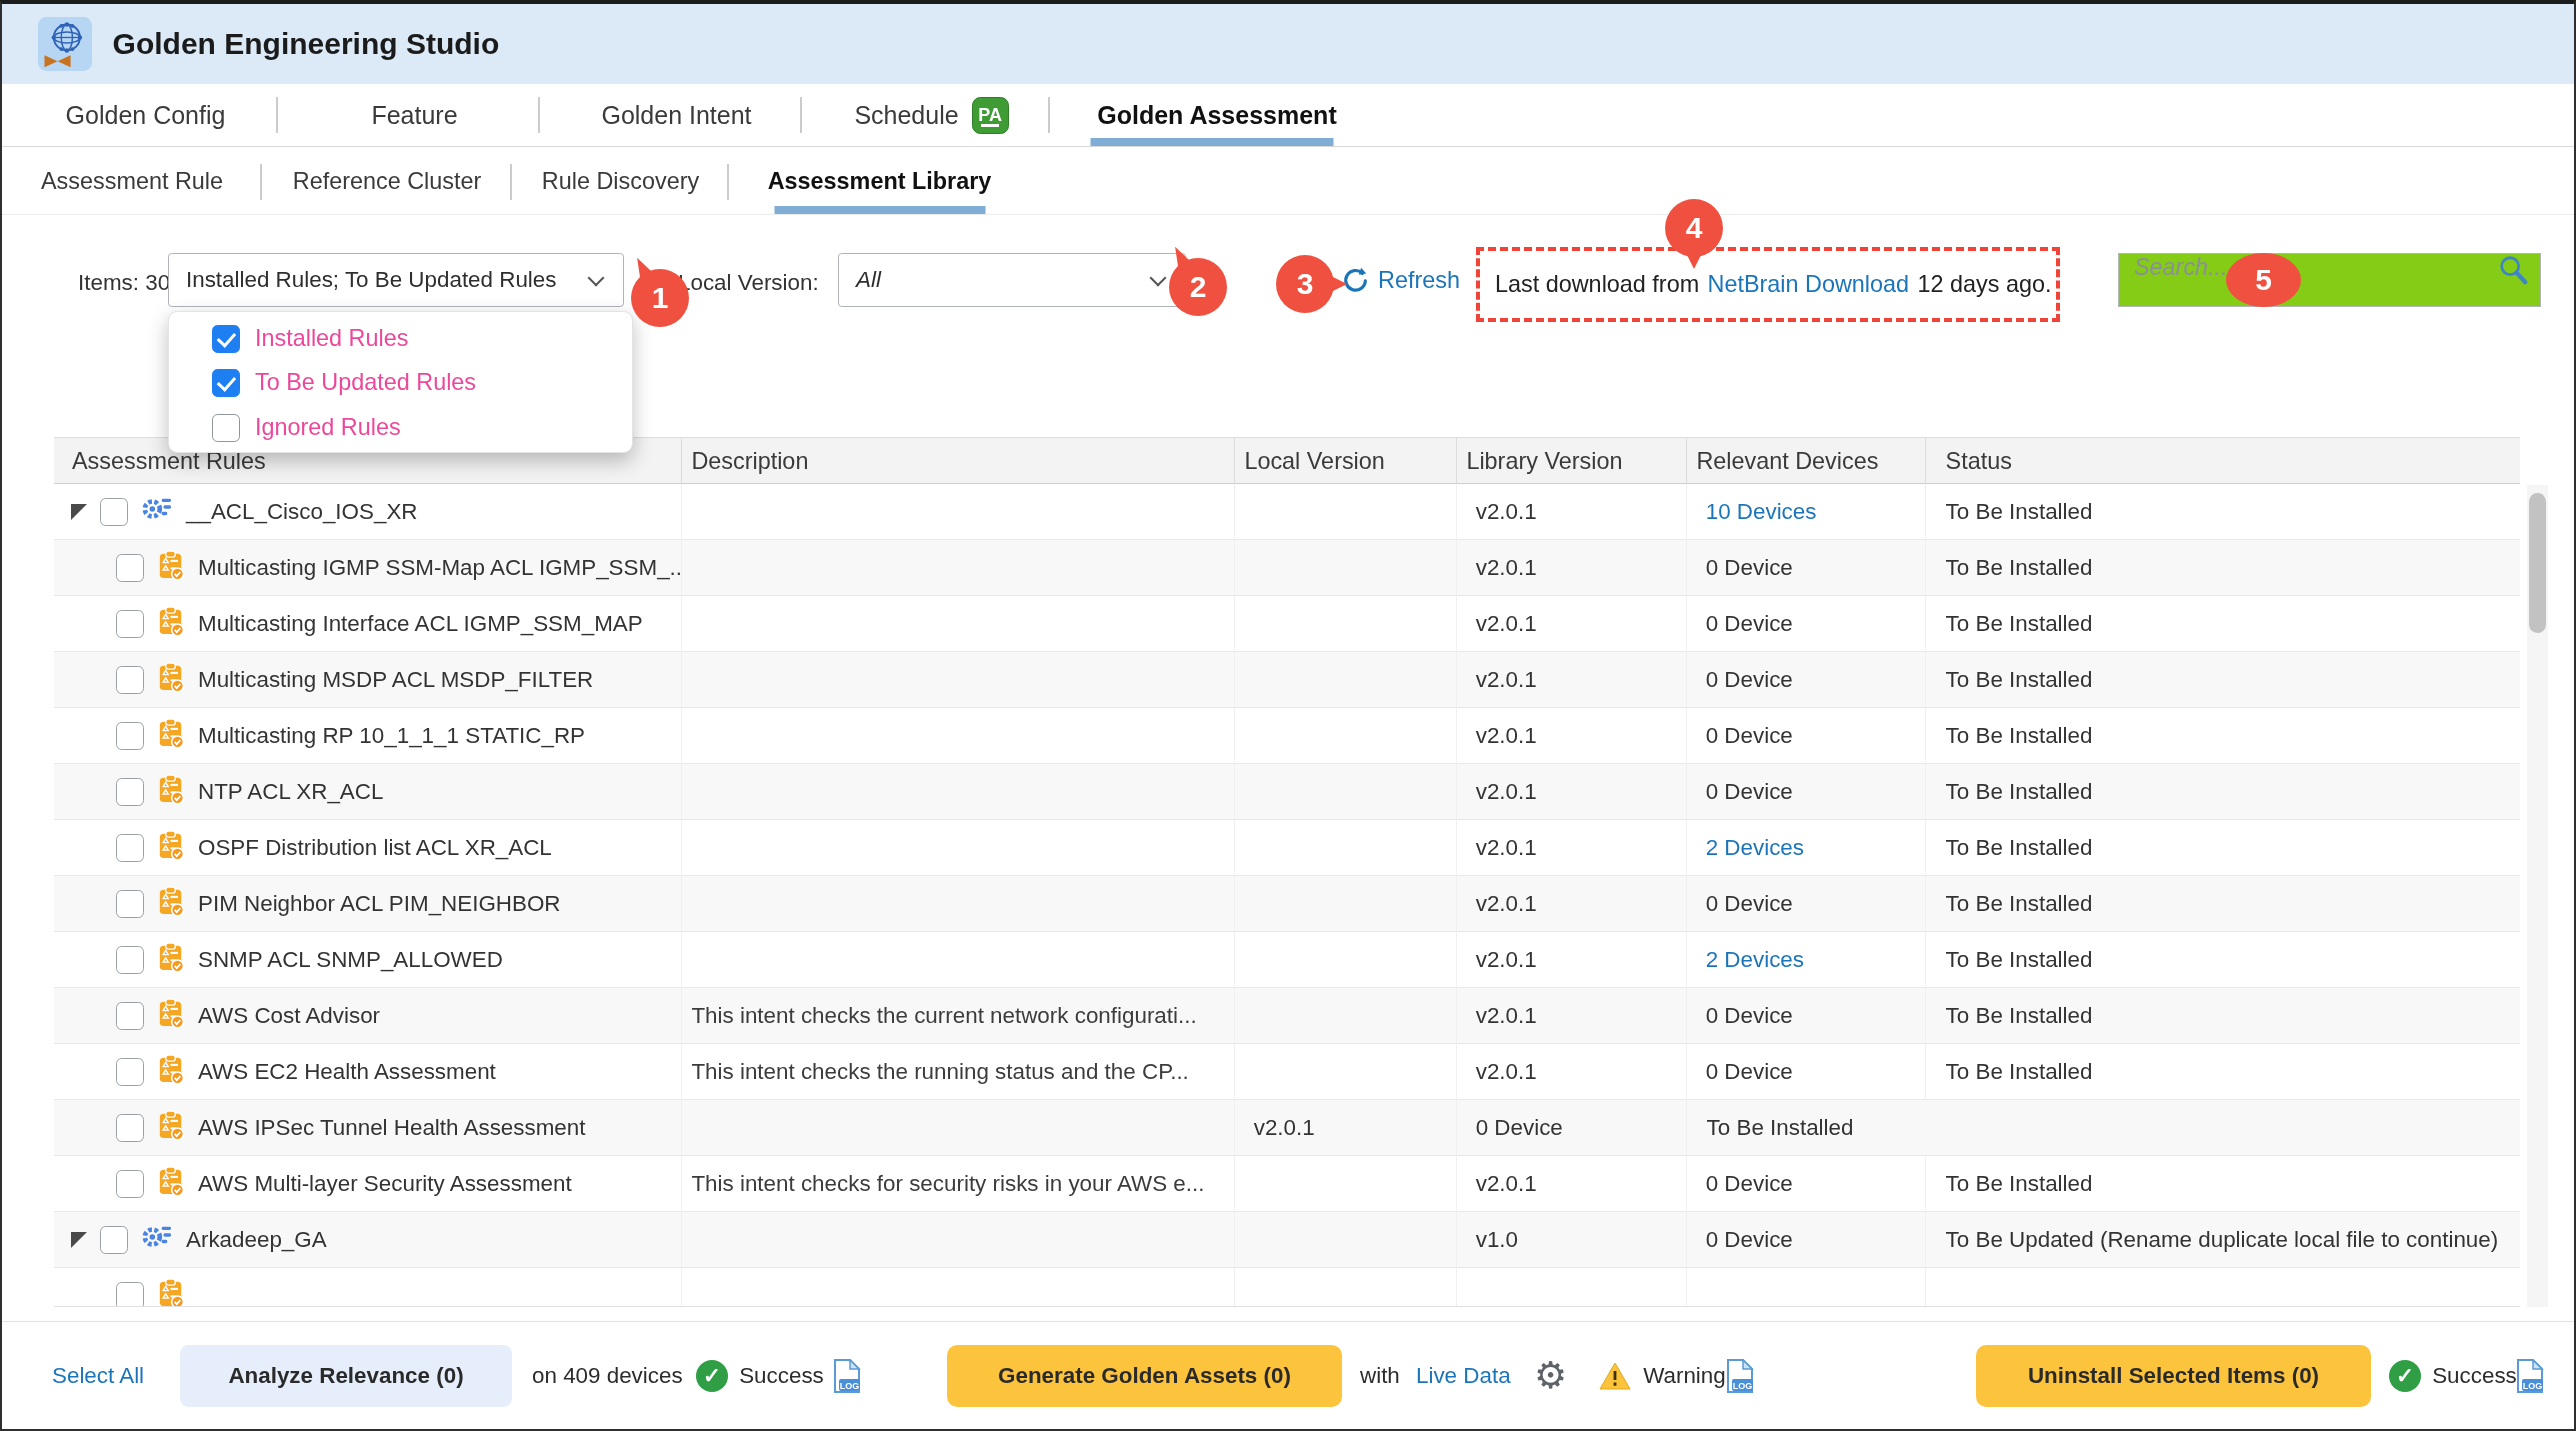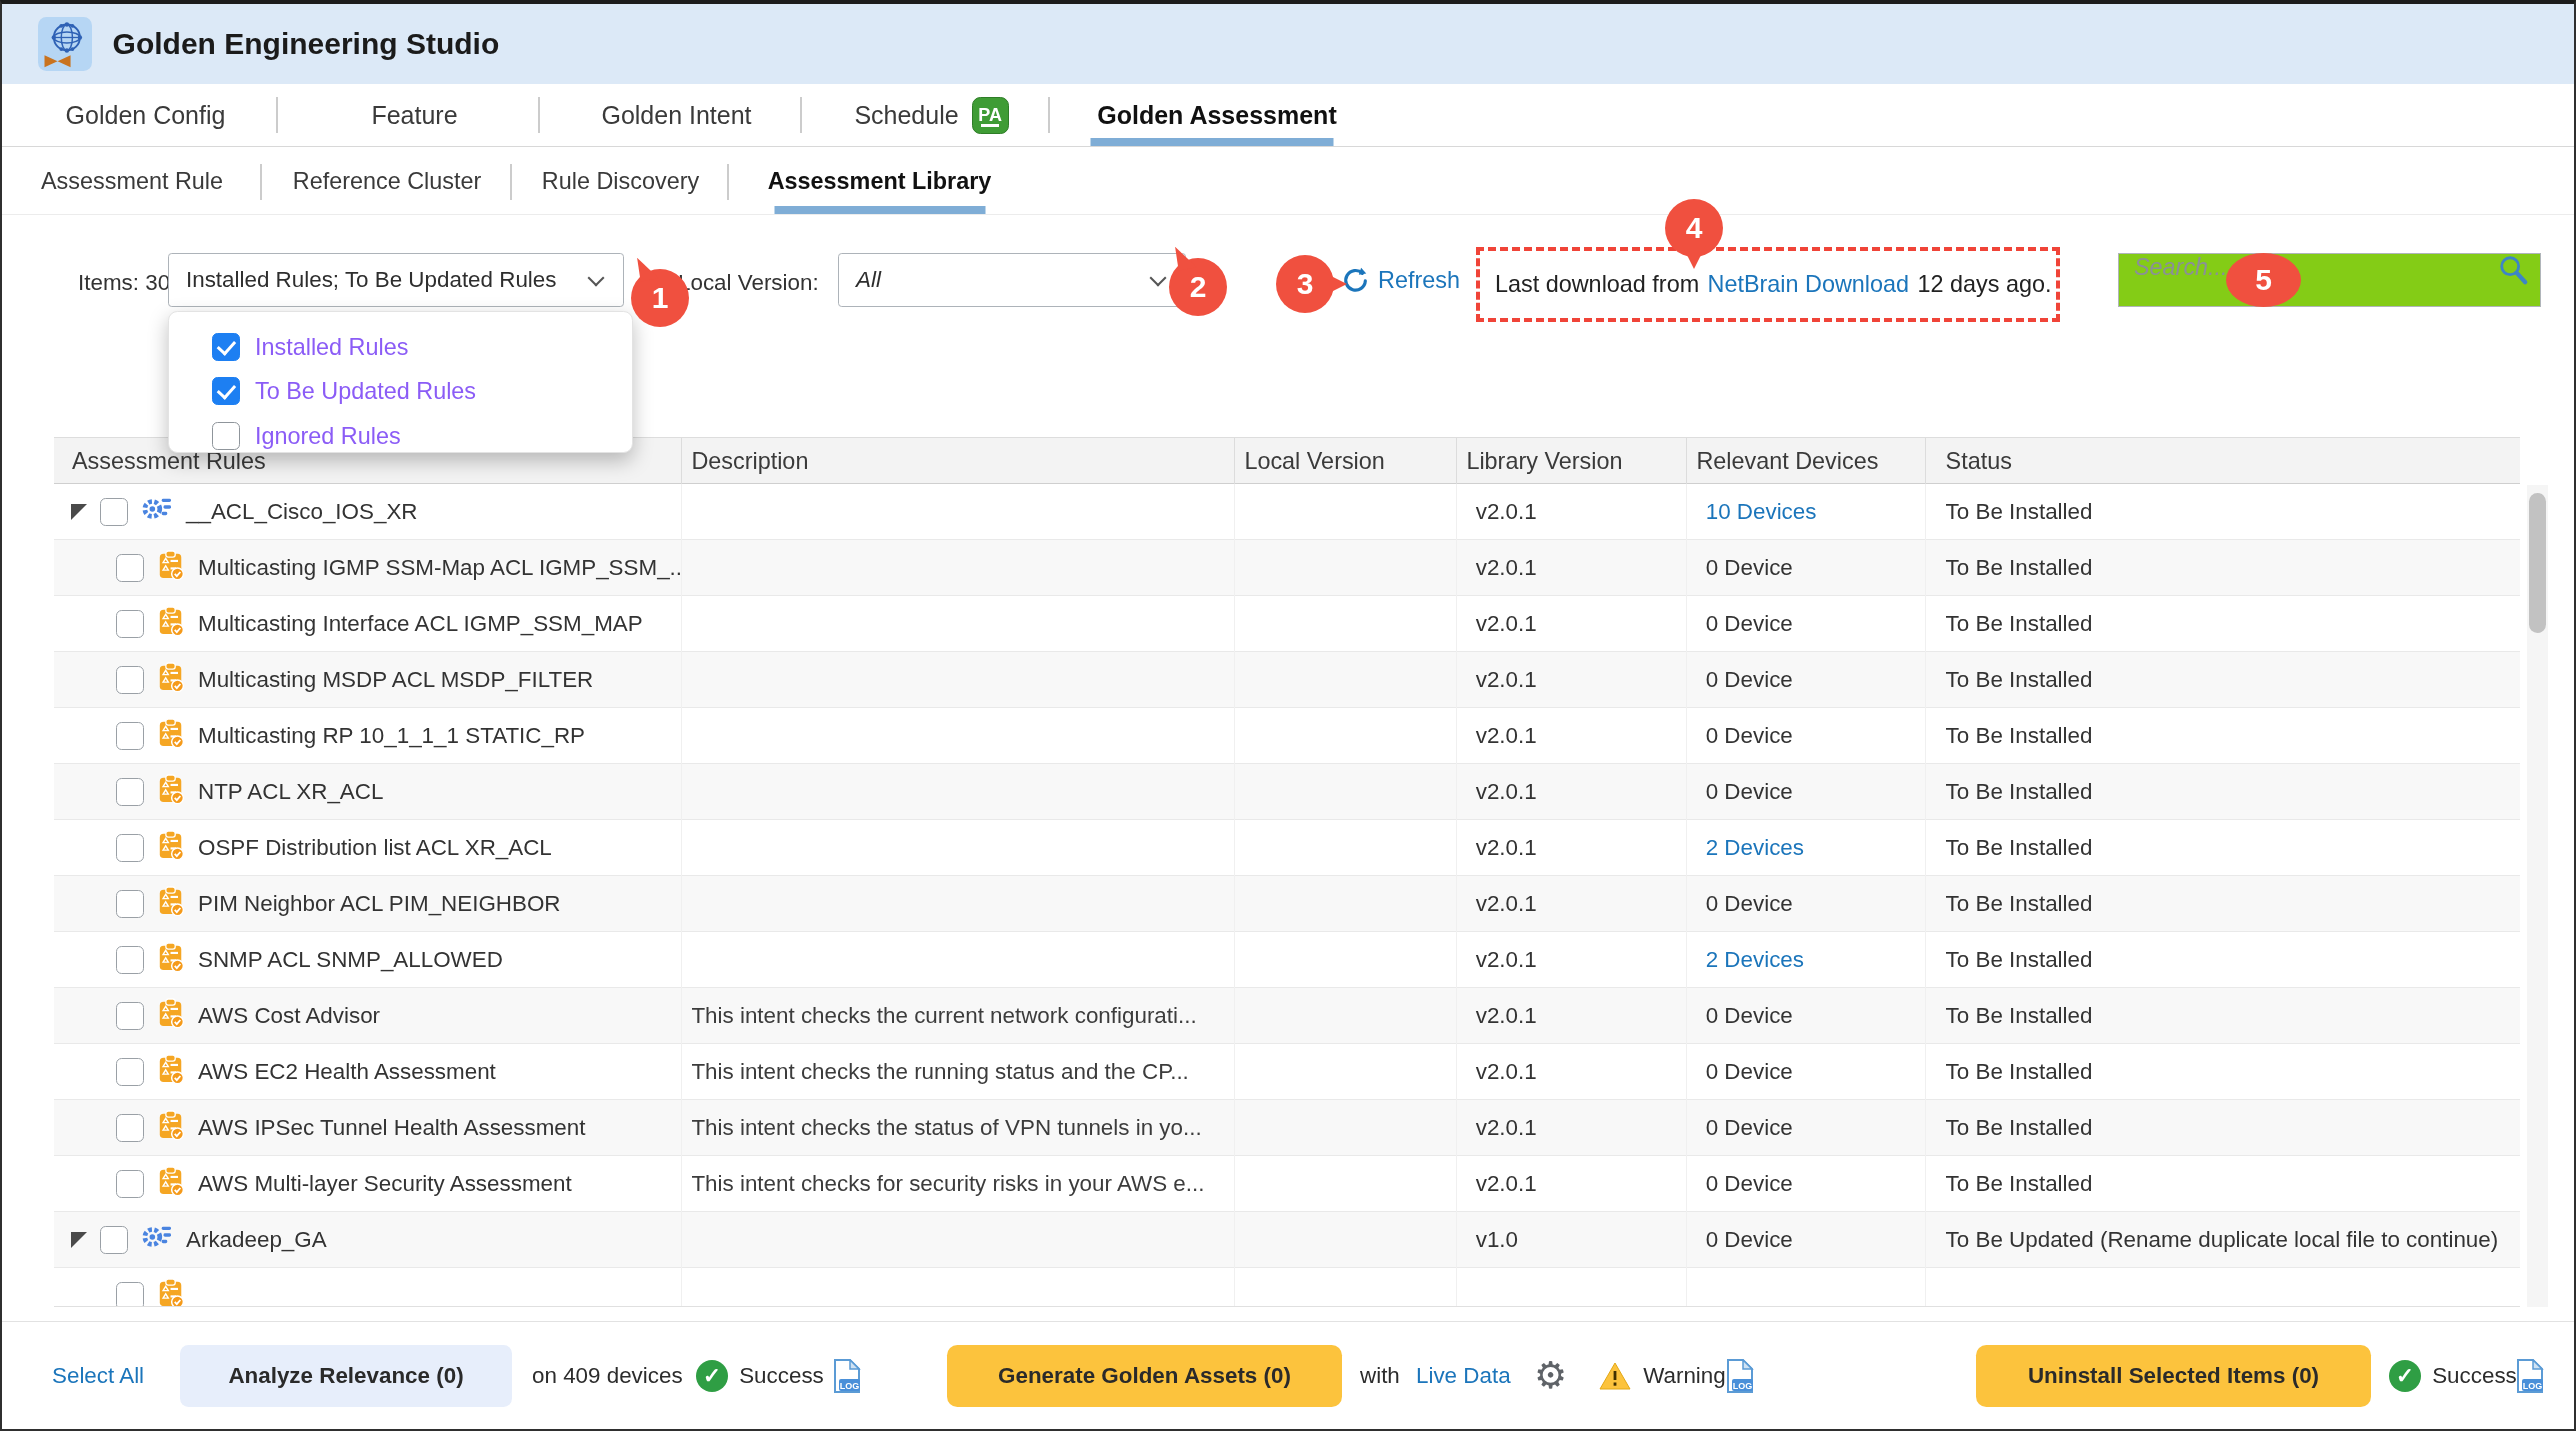--- a/index.html
+++ b/index.html
@@ -42,21 +42,21 @@
   
   .badge { position:absolute; width:58px; height:58px; border-radius:50%; background:#f0503f; color:#fff; font-size:30px; font-weight:bold; display:flex; align-items:center; justify-content:center; z-index:30; }
   .badge::before { content:''; position:absolute; width:24px; height:24px; background:#f0503f; }
   .badge.tail-up::before   { top:-11.2px; left:3.7px; clip-path:polygon(10% 0, 100% 85%, 25% 100%); }
   .badge.tail-right::before{ right:-13px; top:17px; clip-path:polygon(0 0, 100% 50%, 0 100%); }
   .badge.tail-down::before { bottom:-12px; left:17px; clip-path:polygon(0 0, 100% 0, 50% 100%); }
   .badge.oval { width:75px; height:54px; border-radius:50%; }
   .badge.oval::before { display:none; }
   
   .dd-popup { position:absolute; left:166px; top:307px; width:465px; height:142px; background:#fff; border:0.9px solid #e3e3e3; border-radius:9.4px; box-shadow:0 7.5px 20.6px rgba(0,0,0,.25); z-index:20; padding:13px 0 0 43px; display:flex; flex-direction:column; gap:8.4px; }
-  .dd-item { display:flex; align-items:flex-end; gap:15px; font-size:23.4px; color:#8b5cf6; height:36px; }
+  .dd-item { display:flex; align-items:flex-start; gap:15px; font-size:23.4px; color:#ec4899; height:36px; }
   .cbx { width:28px; height:28px; border-radius:5.6px; border:1.9px solid #8f959b; background:#fff; position:relative; flex:0 0 28px; }
   .cbx.checked { background:#1d7ff2; border-color:#1d7ff2; }
   .cbx.checked::after { content:''; position:absolute; left:8.4px; top:2.8px; width:7.5px; height:14px; border:solid #fff; border-width:0 3.3px 3.3px 0; transform:rotate(42deg); }
   
   .table { position:absolute; left:52px; top:433px; width:2466px; }
   .thead, .tr { display:grid; grid-template-columns:627px 553px 222px 230px 239px 596px; }
   .thead { height:47px; background:#f3f3f3; border-top:0.9px solid #ddd; border-bottom:0.9px solid #cfcfcf; align-items:center; font-size:23.4px; color:#3a3a3a; }
   .th { padding-left:9.4px; border-left:0.9px solid #dcdcdc; height:47px; display:flex; align-items:center; white-space:nowrap; overflow:hidden; }
   .th:first-child { border-left:none; padding-left:18px; }
   .th.c-status { padding-left:19.6px; }
@@ -516,21 +516,20 @@
           <path d="M6.5 13.5 l2.8 -4.6 l2.8 4.6 z" fill="none" stroke="#fff" stroke-width="1.5"></path>
           <rect x="14.5" y="10.5" width="8" height="2.3" fill="#fff"></rect>
           <path d="M6.5 21.5 l2.8 -4.6 l2.8 4.6 z" fill="none" stroke="#fff" stroke-width="1.5"></path>
           <rect x="14.5" y="18.5" width="6" height="2.3" fill="#fff"></rect>
           <circle cx="22" cy="25.5" r="6.3" fill="#f59a1a" stroke="#fff" stroke-width="1.6"></circle>
           <path d="M19 25.5 l2.2 2.4 l3.8 -4.4" fill="none" stroke="#fff" stroke-width="2"></path>
         </svg>
       </span>
       <span class="nm">AWS IPSec Tunnel Health Assessment</span>
     </div>
-    <div class="td c-desc">This intent checks the status of VPN tunnels in yo...</div>
     <div class="td c-lv"></div>
     <div class="td c-libv">v2.0.1</div>
     <div class="td c-dev">
             <span class="devv">0 Device</span>
           </div>
     <div class="td c-status">To Be Installed</div>
   </div>
         <div class="tr child">
     <div class="td c-name">
 

